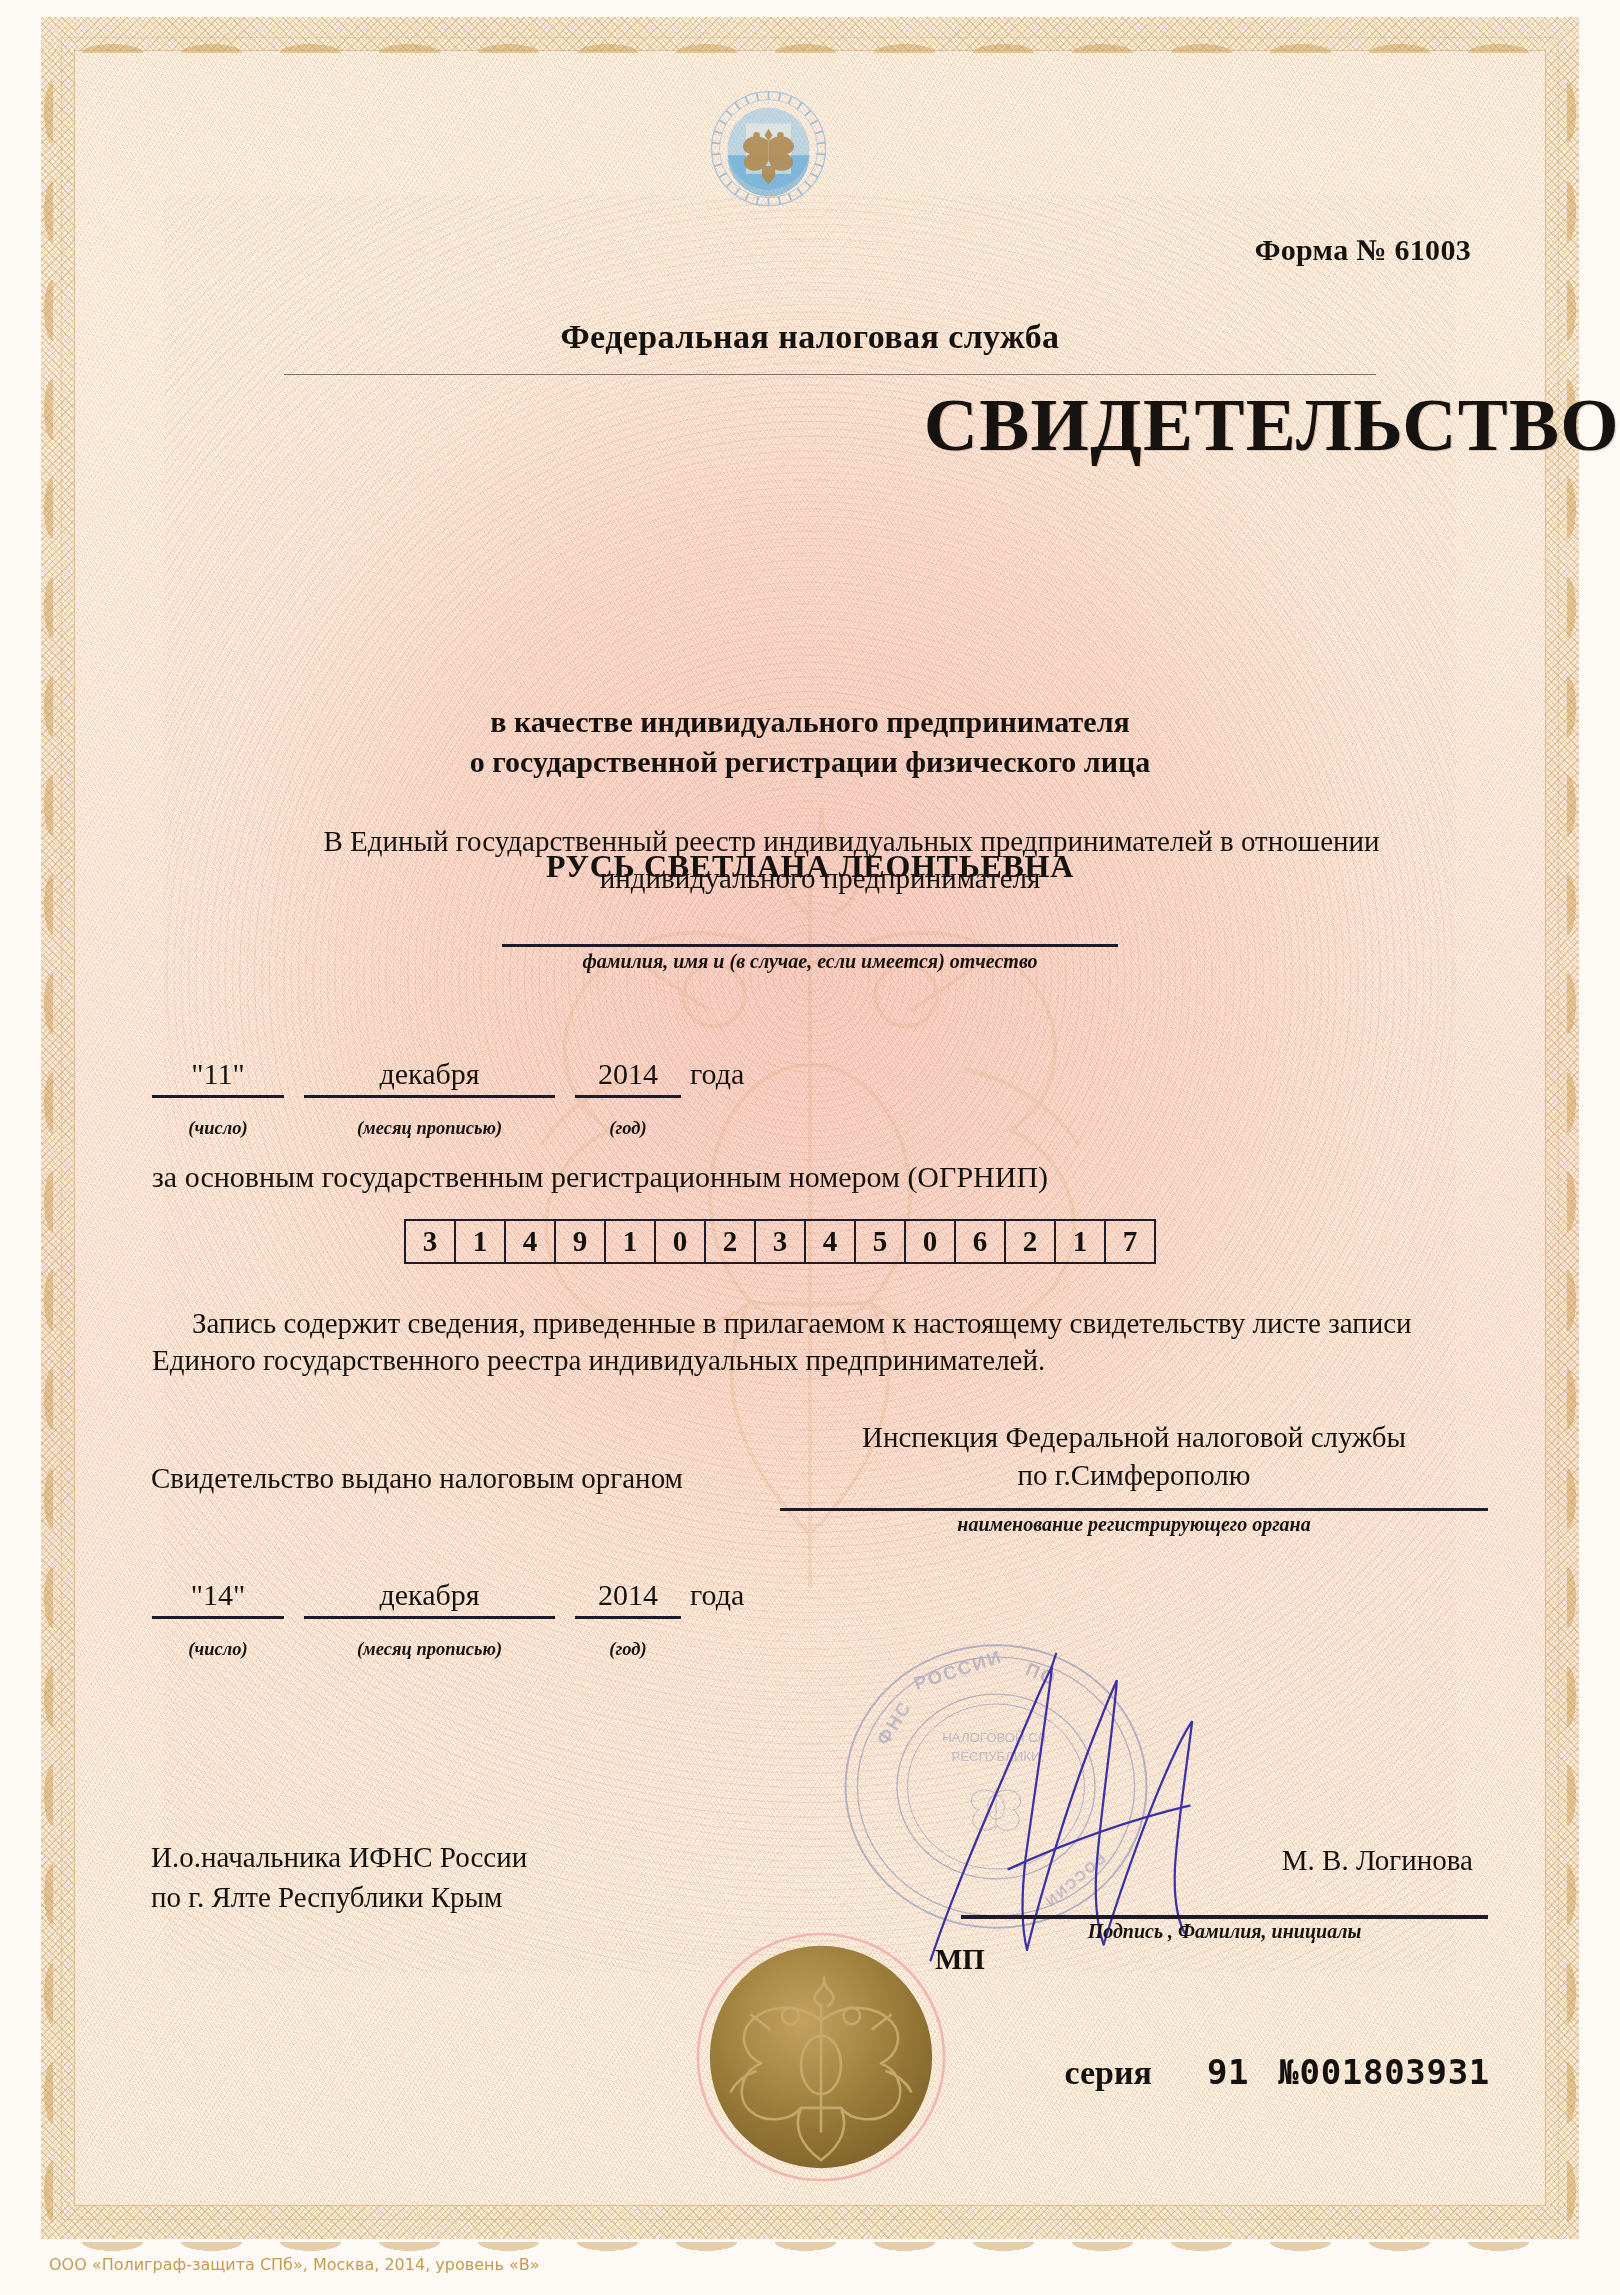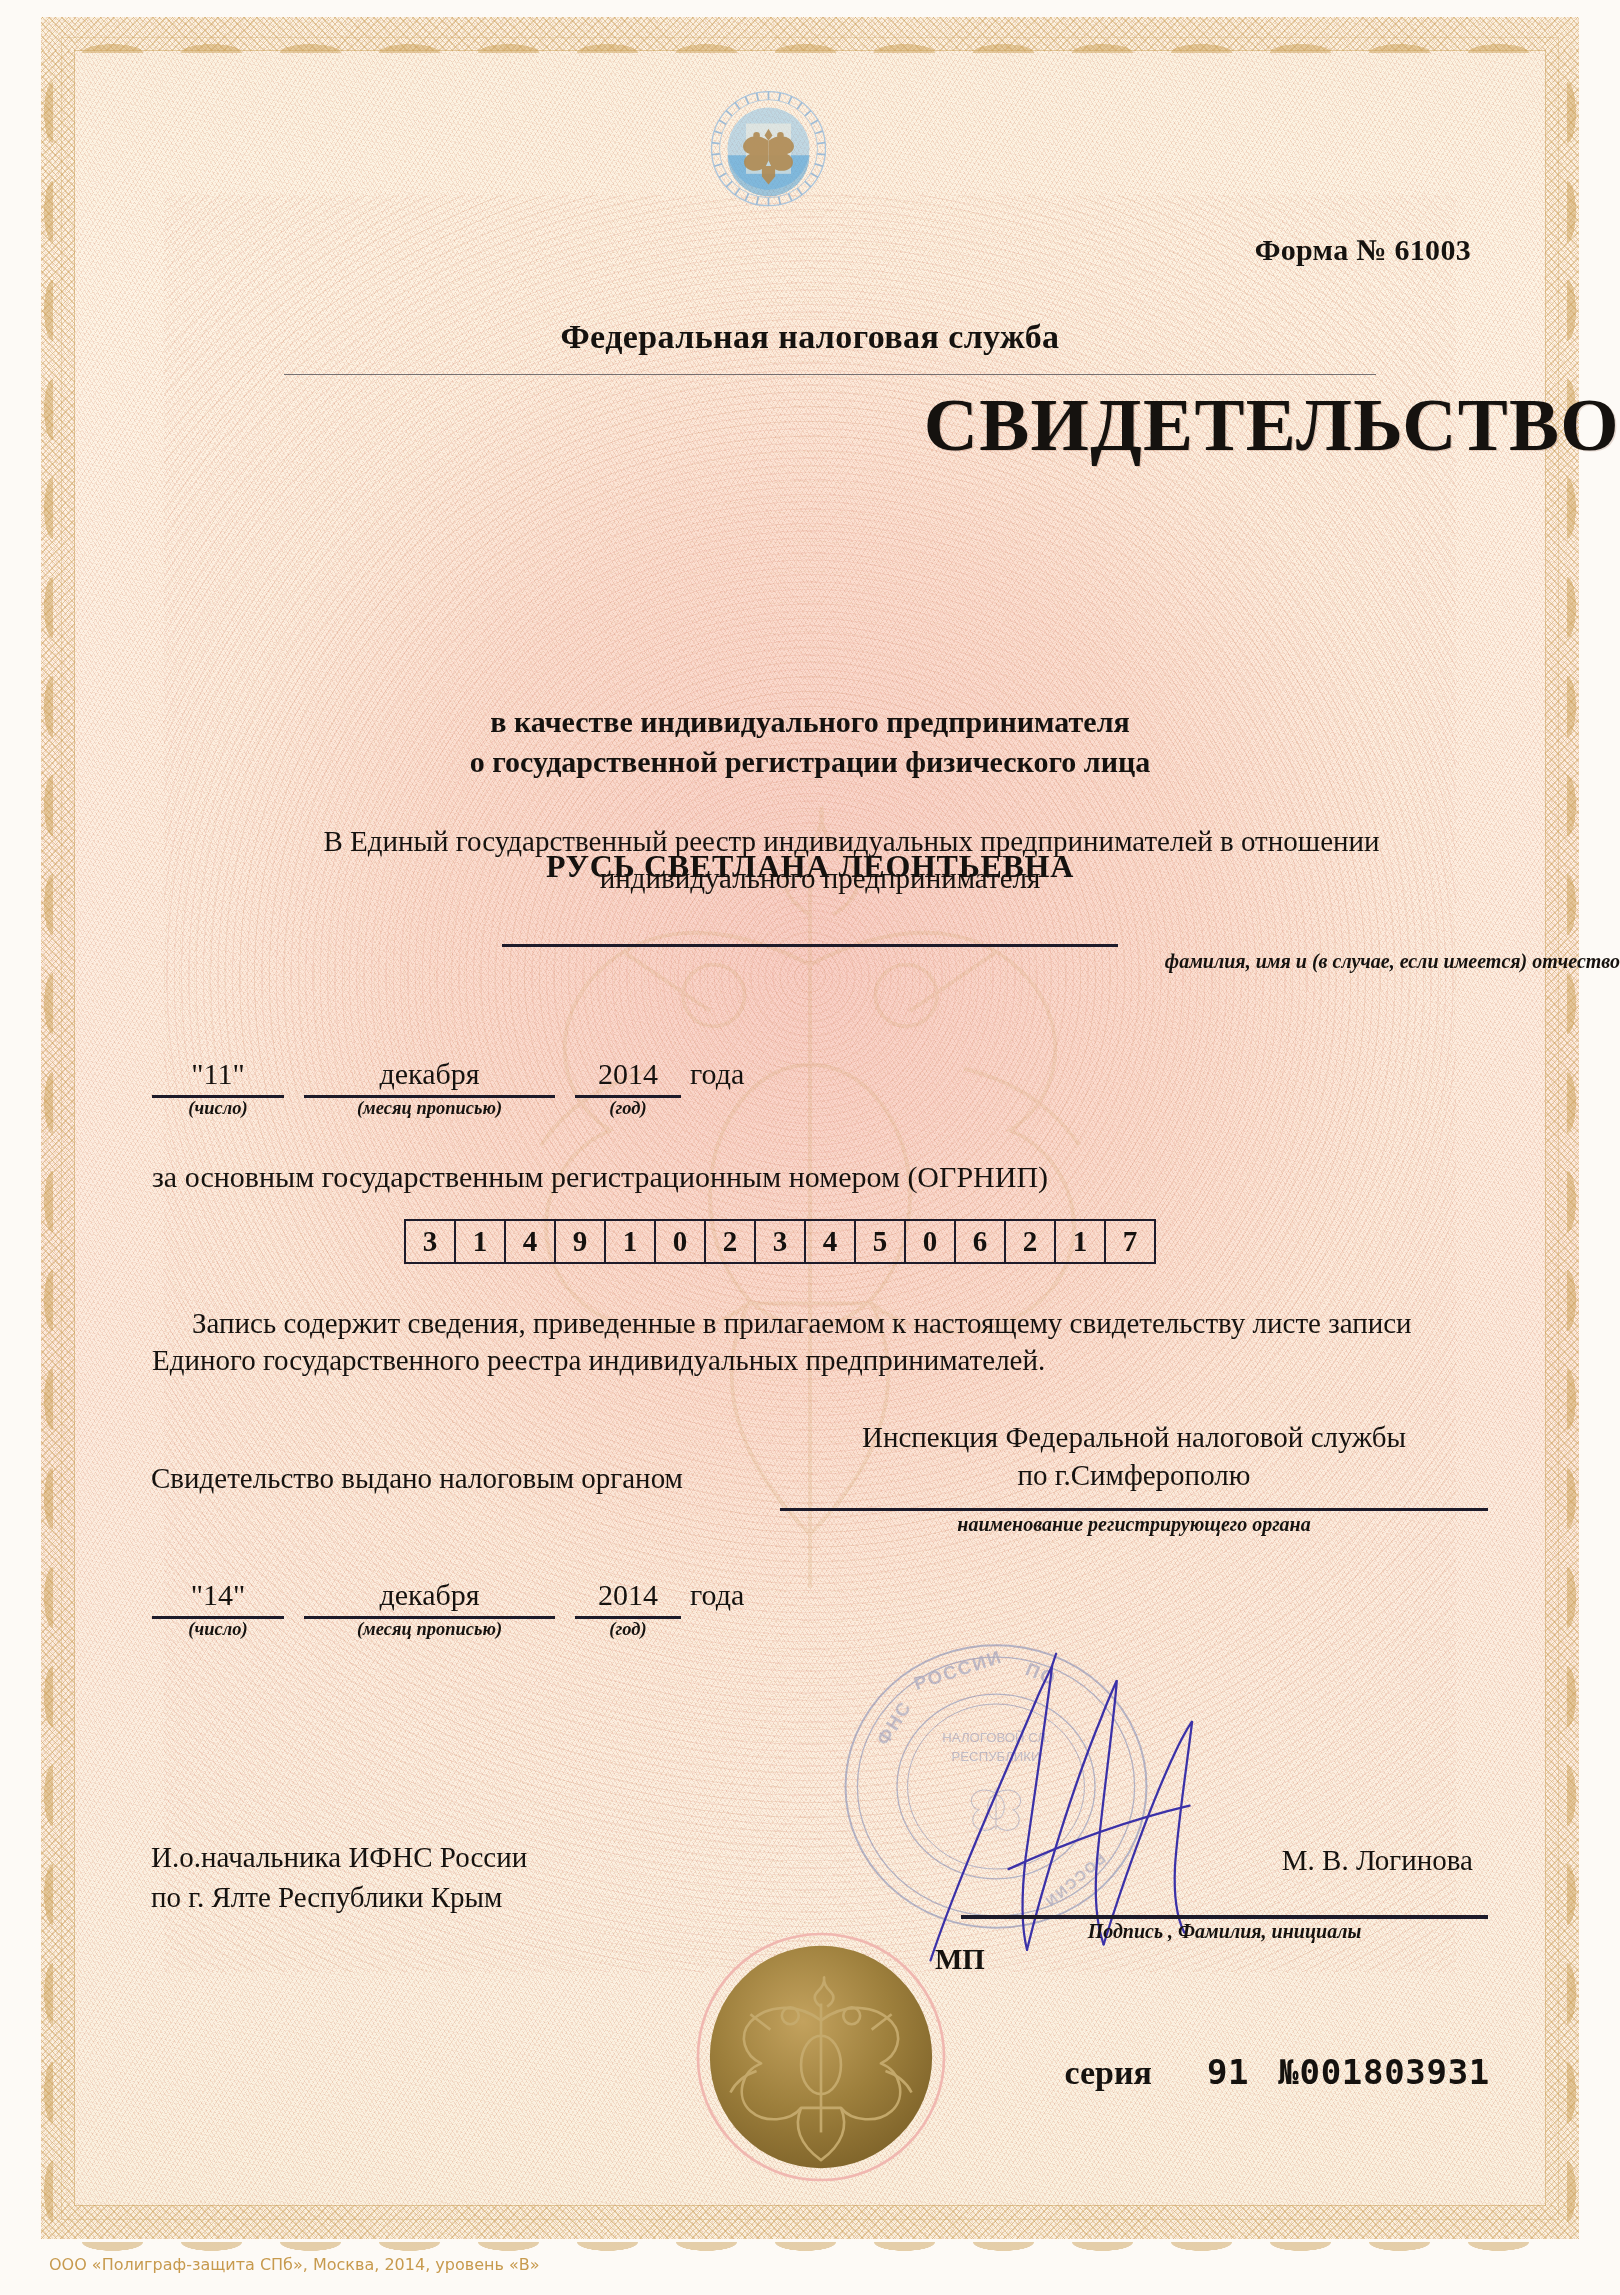--- a/index.html
+++ b/index.html
@@ -115,30 +115,30 @@
   .p-registry{left:152px;right:132px;top:823px;text-indent:63px;text-align:center;}
   .p-entered{left:152px;right:139px;top:981px;text-indent:48px;}
   .p-record{left:152px;right:132px;top:1305px;text-indent:40px;}
 
   .fio{
     position:absolute;left:0;right:0;top:848px;text-align:center;
     font-size:32px;font-weight:bold;letter-spacing:0.7px;
   }
   .fio-rule{position:absolute;left:502px;right:502px;top:944px;height:3.3px;background:#1d1b2a;}
   .fio-cap{
-    position:absolute;left:0;right:0;top:950px;text-align:right;
+    position:absolute;left:0;right:0;top:950px;text-align:center;
     font-size:20px;font-style:italic;font-weight:bold;
   }
 
   
   .daterow{position:absolute;font-size:30px;}
   .daterow .seg{position:absolute;text-align:center;}
   .daterow .seg .val{display:block;padding-bottom:4px;white-space:nowrap;}
   .daterow .seg .ln{display:block;height:3.3px;background:#1d1b2a;}
-  .daterow .seg .cap{display:block;font-size:18.5px;font-style:italic;font-weight:bold;padding-top:0;}
+  .daterow .seg .cap{display:block;font-size:18.5px;font-style:italic;font-weight:bold;padding-top:20px;}
   .daterow .yeartail{position:absolute;white-space:nowrap;}
 
   .ogrnip-line{
     position:absolute;left:152px;top:1160px;font-size:30px;white-space:nowrap;
   }
   .ogrnip-boxes{
     position:absolute;left:404px;top:1219px;display:flex;
     border:2px solid #1d1b2a;
   }
   .ogrnip-boxes .cell{

